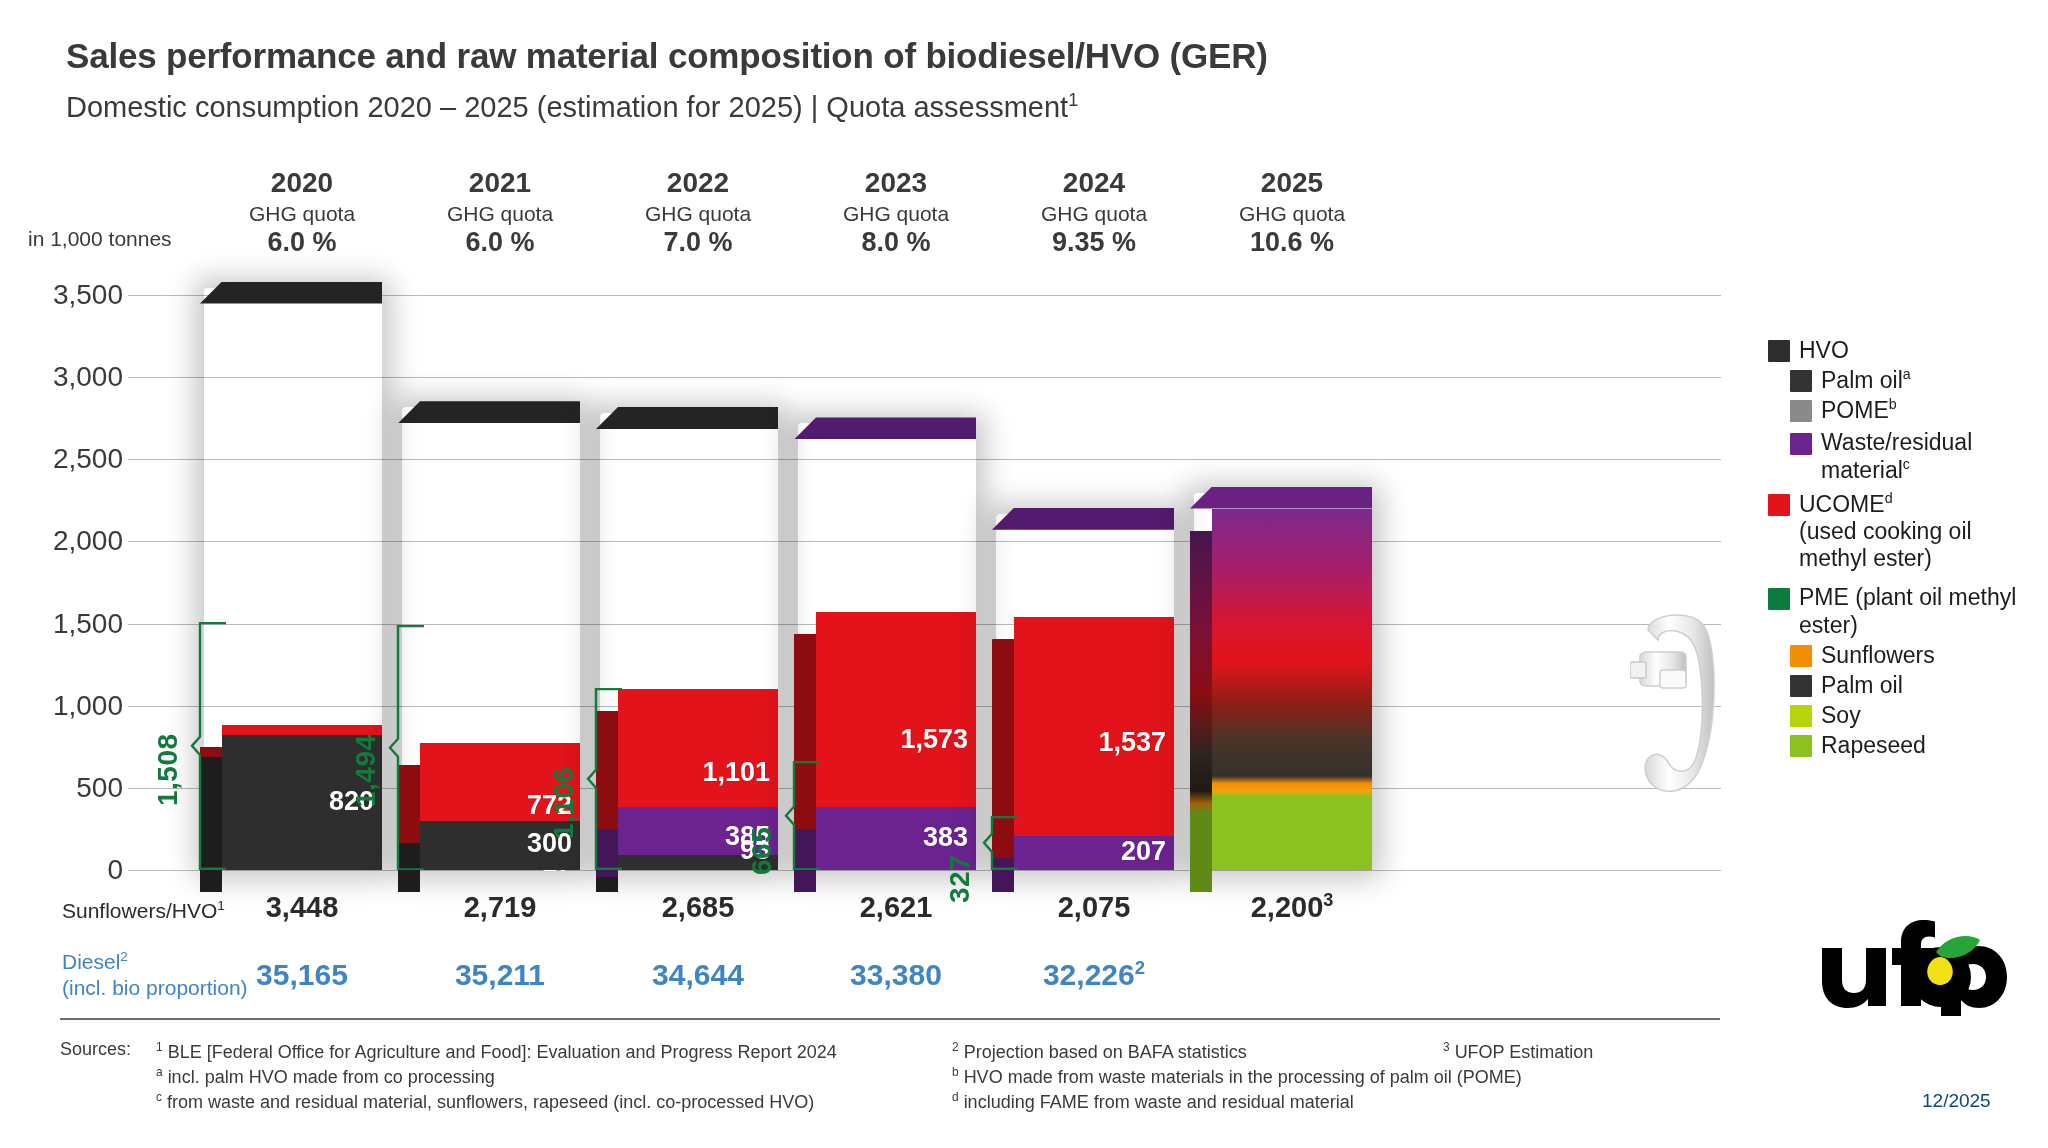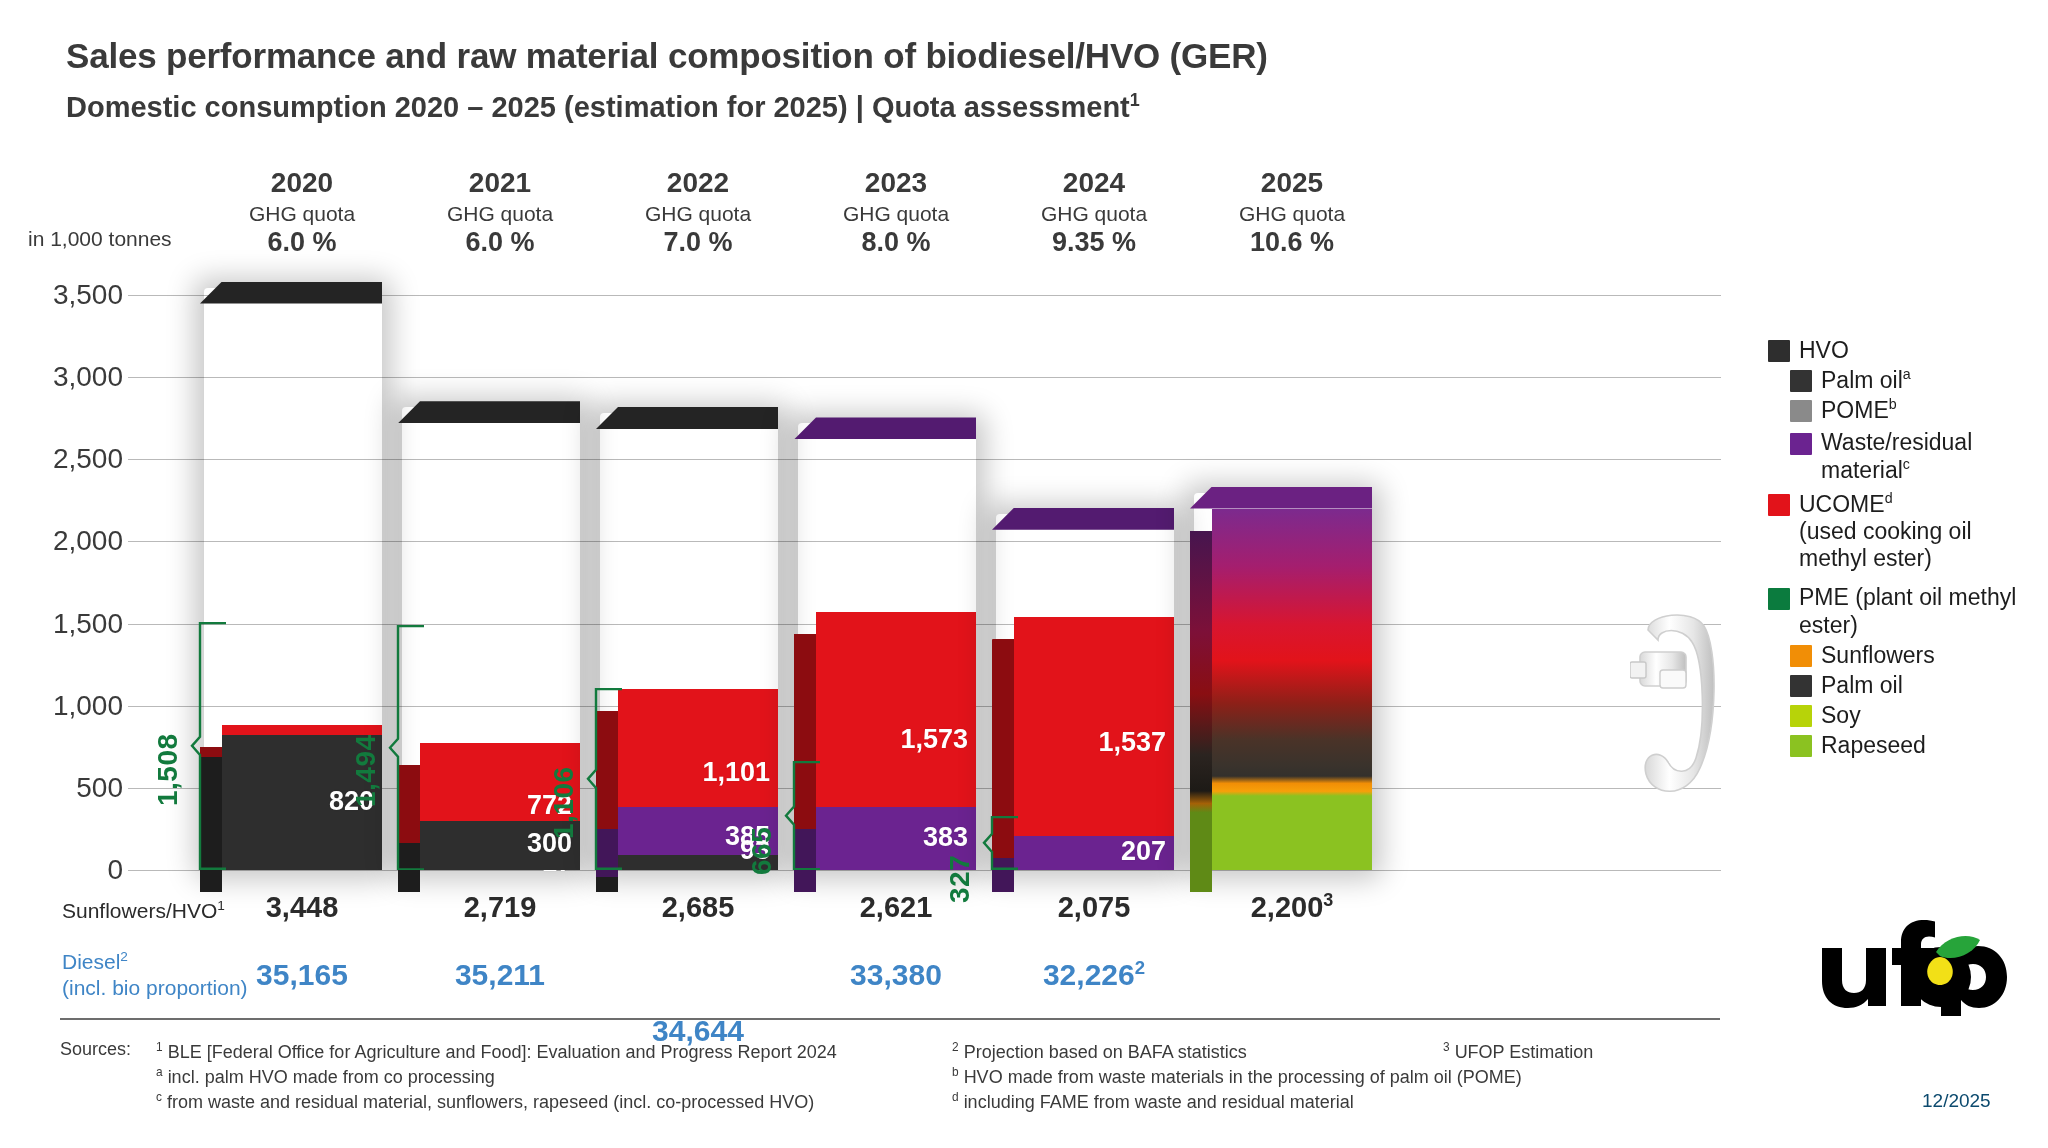--- a/index.html
+++ b/index.html
@@ -14,21 +14,21 @@
   .root{position:absolute;inset:0;}
 
   
   #title{
     position:absolute;left:66px;top:36px;
     font-size:35px;font-weight:bold;letter-spacing:-0.2px;color:#3a3a3a;
     white-space:nowrap;
   }
   #subtitle{
     position:absolute;left:66px;top:90px;
-    font-size:29px;font-weight:bold;color:#3a3a3a;
+    font-size:29px;font-weight:normal;color:#3a3a3a;
     white-space:nowrap;
   }
   #subtitle sup{font-size:.62em;vertical-align:super;}
 
   
   #unit{
     position:absolute;left:28px;top:227px;
     font-size:21px;color:#3a3a3a;white-space:nowrap;
   }
 
@@ -344,21 +344,21 @@
       <div class="rowval" style="left: 598px; top: 890px;"><span>2,685</span><sup></sup></div>
       <div class="rowval" style="left: 796px; top: 890px;"><span>2,621</span><sup></sup></div>
       <div class="rowval" style="left: 994px; top: 890px;"><span>2,075</span><sup></sup></div>
       <div class="rowval" style="left: 1192px; top: 890px;"><span>2,200</span><sup>3</sup></div>
       <div class="rowlabel blue" style="left: 62px; top: 948px; line-height: 1.25;">
         <div><span>Diesel</span><sup>2</sup></div>
         <div class="l2">(incl. bio proportion)</div>
       </div>
       <div class="rowval blue" style="left: 202px; top: 957px;"><span>35,165</span><sup></sup></div>
       <div class="rowval blue" style="left: 400px; top: 957px;"><span>35,211</span><sup></sup></div>
-      <div class="rowval blue" style="left: 598px; top: 1013px;"><span>34,644</span><sup></sup></div>
+      <div class="rowval blue" style="left: 598px; top: 957px;"><span>34,644</span><sup></sup></div>
       <div class="rowval blue" style="left: 796px; top: 957px;"><span>33,380</span><sup></sup></div>
       <div class="rowval blue" style="left: 994px; top: 957px;"><span>32,226</span><sup>2</sup></div>
     </div>
 
   <svg id="nozzle" viewBox="0 0 110 230">
     <defs>
       <linearGradient id="ng" x1="0" y1="0" x2="1" y2="0">
         <stop offset="0%" stop-color="#d8d8d8"></stop>
           <stop offset="35%" stop-color="#ffffff"></stop>
         <stop offset="70%" stop-color="#e6e6e6"></stop>

